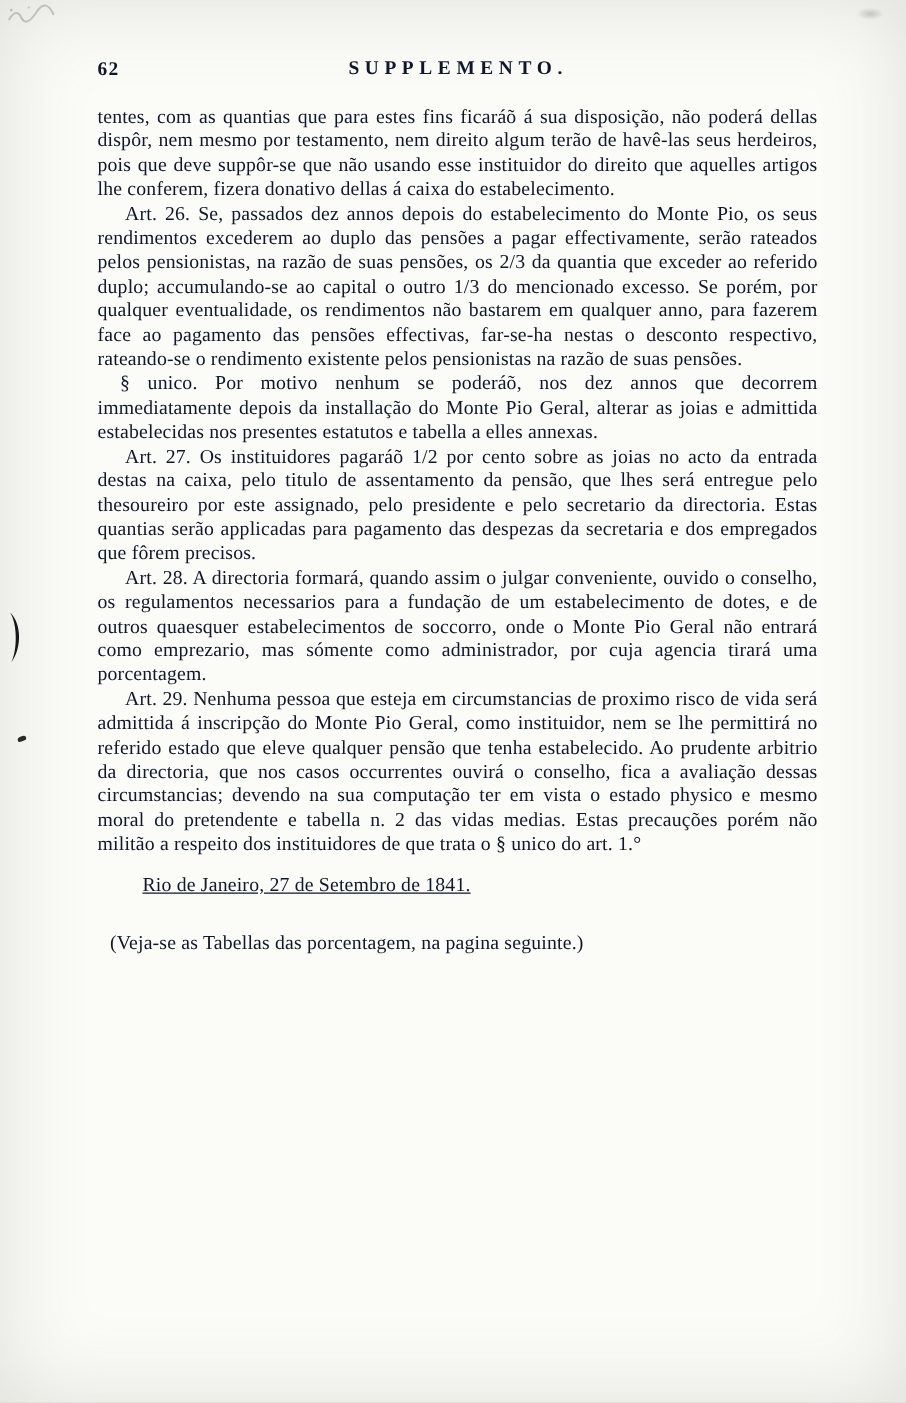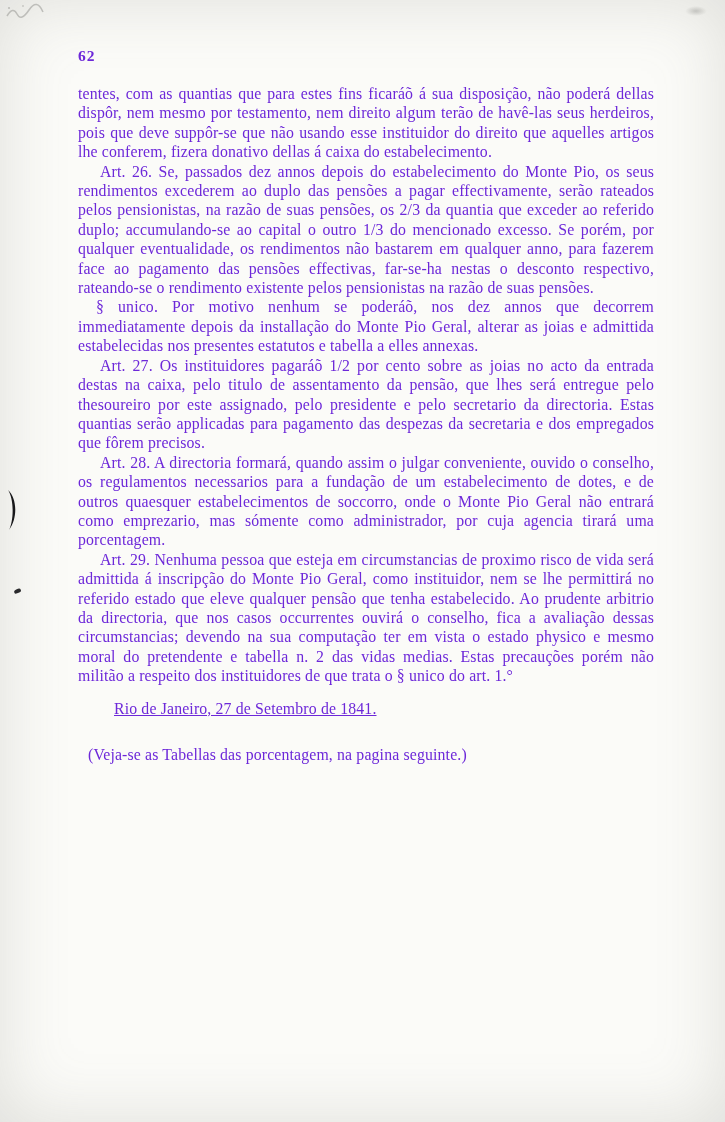--- a/index.html
+++ b/index.html
@@ -8,21 +8,21 @@
     background: #d9d9d5;
   }
   .page {
     position: relative;
     width: 725px;
     height: 1122px;
     margin: 0 auto;
     background: #fbfbf8;
     box-shadow: inset 0 0 70px rgba(110,110,100,0.20);
     font-family: "Liberation Serif", "DejaVu Serif", serif;
-    color: #6d28d9;
+    color: #0f172a;
     overflow: hidden;
   }
   .running-head {
     position: absolute;
     top: 46px;
     left: 78px;
     right: 70px;
     height: 22px;
   }
   .page-number {
@@ -117,20 +117,21 @@
   <span class="smudge-top-right"></span>
   <span class="ink-crescent">
     <svg width="16" height="42" viewBox="0 0 16 42" aria-hidden="true">
       <path d="M4 1 C 13 9, 14 29, 5 41 C 10 31, 10 10, 4 1 Z" fill="#18181a"></path>
     </svg>
   </span>
   <span class="ink-dot"></span>
 
   <header class="running-head">
     <span class="page-number">62</span>
+    <span class="running-title">SUPPLEMENTO.</span>
   </header>
 
   <main class="text-block">
     <p class="continuation">tentes, com as quantias que para estes fins ficaráõ á sua disposição, não poderá dellas dispôr, nem mesmo por testamento, nem direito algum terão de havê-las seus herdeiros, pois que deve suppôr-se que não usando esse instituidor do direito que aquelles artigos lhe conferem, fizera donativo dellas á caixa do estabelecimento.</p>
     <p>Art. 26. Se, passados dez annos depois do estabelecimento do Monte Pio, os seus rendimentos excederem ao duplo das pensões a pagar effectivamente, serão rateados pelos pensionistas, na razão de suas pensões, os 2/3 da quantia que exceder ao referido duplo; accumulando-se ao capital o outro 1/3 do mencionado excesso. Se porém, por qualquer eventualidade, os rendimentos não bastarem em qualquer anno, para fazerem face ao pagamento das pensões effectivas, far-se-ha nestas o desconto respectivo, rateando-se o rendimento existente pelos pensionistas na razão de suas pensões.</p>
     <p class="section">§ unico. Por motivo nenhum se poderáõ, nos dez annos que decorrem immediatamente depois da installação do Monte Pio Geral, alterar as joias e admittida estabelecidas nos presentes estatutos e tabella a elles annexas.</p>
     <p>Art. 27. Os instituidores pagaráõ 1/2 por cento sobre as joias no acto da entrada destas na caixa, pelo titulo de assentamento da pensão, que lhes será entregue pelo thesoureiro por este assignado, pelo presidente e pelo secretario da directoria. Estas quantias serão applicadas para pagamento das despezas da secretaria e dos empregados que fôrem precisos.</p>
     <p>Art. 28. A directoria formará, quando assim o julgar conveniente, ouvido o conselho, os regulamentos necessarios para a fundação de um estabelecimento de dotes, e de outros quaesquer estabelecimentos de soccorro, onde o Monte Pio Geral não entrará como emprezario, mas sómente como administrador, por cuja agencia tirará uma porcentagem.</p>
     <p>Art. 29. Nenhuma pessoa que esteja em circumstancias de proximo risco de vida será admittida á inscripção do Monte Pio Geral, como instituidor, nem se lhe permittirá no referido estado que eleve qualquer pensão que tenha estabelecido. Ao prudente arbitrio da directoria, que nos casos occurrentes ouvirá o conselho, fica a avaliação dessas circumstancias; devendo na sua computação ter em vista o estado physico e mesmo moral do pretendente e tabella n. 2 das vidas medias. Estas precauções porém não militão a respeito dos instituidores de que trata o § unico do art. 1.°</p>
     <p class="dateline">Rio de Janeiro, 27 de Setembro de 1841.</p>

